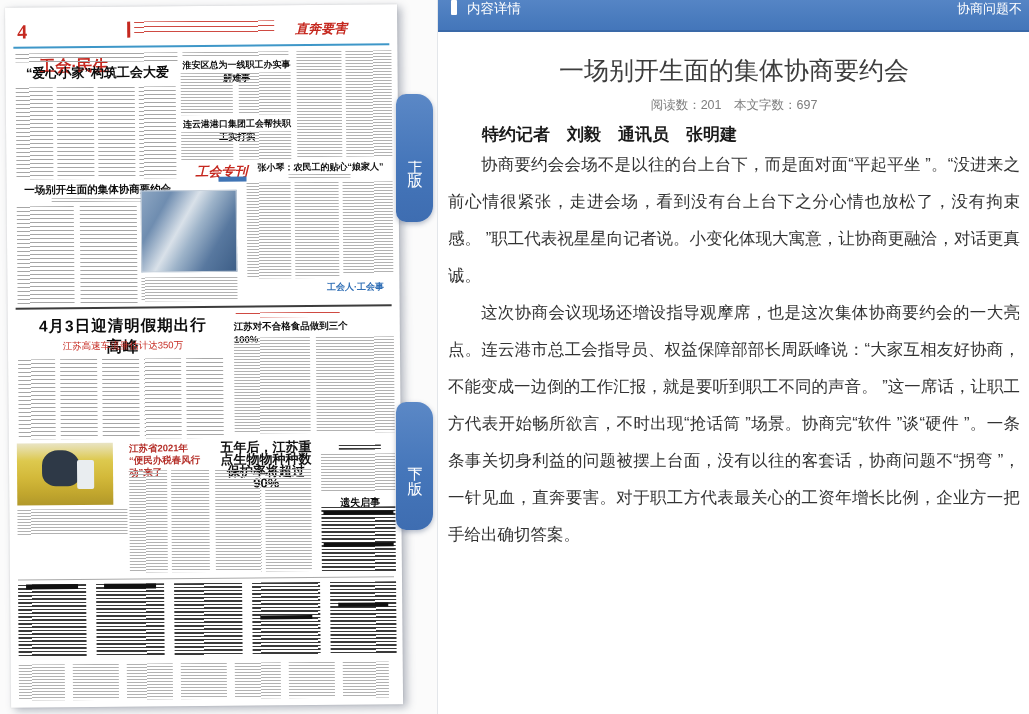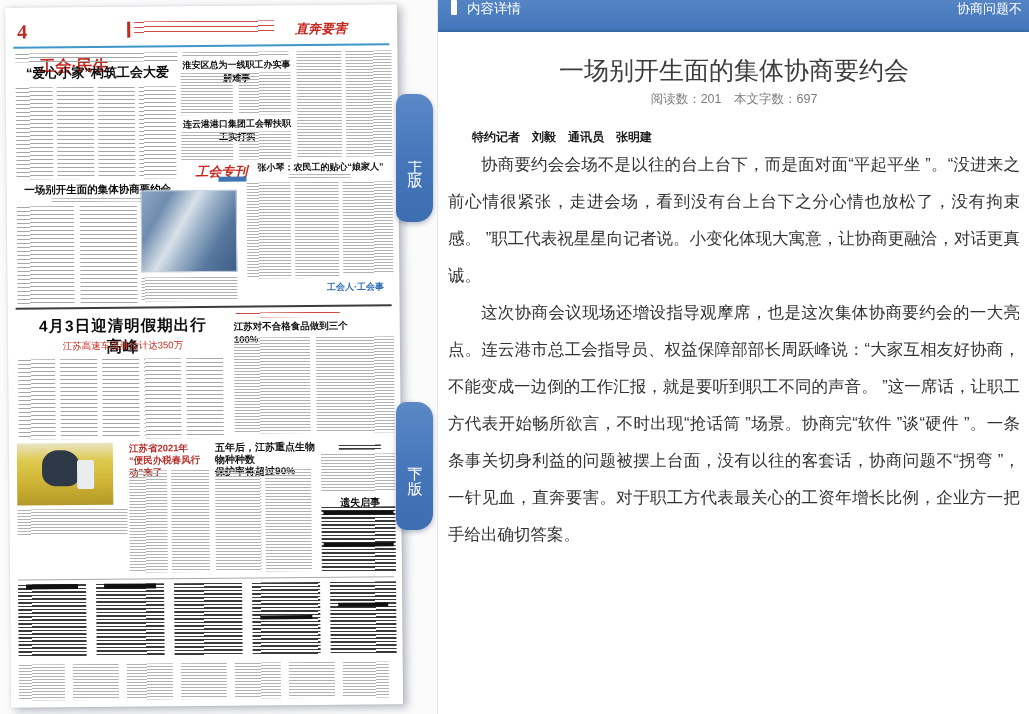--- a/index.html
+++ b/index.html
@@ -52,22 +52,22 @@
   .detail-header{
     height:30px;background:linear-gradient(180deg,#5585c5 0%,#4a7cbe 60%,#4476ba 100%);
     border-bottom:2px solid #3a69a8;display:flex;align-items:flex-start;color:#fff;
   }
   .marker{width:6px;height:15px;background:#fff;border-radius:1px;margin:0 10px 0 13px;flex:none;}
   .detail-title{font-size:13.5px;}
   .spacer{flex:1;}
   .back-link{font-size:13px;margin-right:8px;cursor:pointer;}
   .content{padding:12px 10px 0 10px;}
   .art-title{text-align:center;font-size:25px;font-weight:500;color:#3d3d3d;margin:10px 0 0 0;}
-  .art-stats{text-align:center;font-size:12.5px;color:#7d7d7d;margin-top:4px;}
-  .art-byline{font-size:12px;font-weight:bold;color:#1a1a1a;margin-top:21px;text-indent:2em;}
+  .art-stats{text-align:center;font-size:12.5px;color:#7d7d7d;margin-top:10px;}
+  .art-byline{font-size:17px;font-weight:bold;color:#1a1a1a;margin-top:9px;text-indent:2em;}
   .art-p{font-size:16.5px;line-height:37px;color:#333;margin:0;text-indent:2em;text-align:justify;}
 </style>
 </head>
 <body>
 
 <div class="app">
 
   <div class="left-panel">
     <div class="paper">
 
@@ -133,21 +133,21 @@
         </div>
       <div class="ftf" style="left:8px;top:502px;width:110px;height:26px;"></div>
 
       <div style="left:120px;top:436px;width:90px;font-size:9.5px;font-weight:bold;color:#b5302a;line-height:12px;">
         <span style="position:static;display:block;">江苏省2021年</span>
         <span style="position:static;display:block;">“便民办税春风行动”来了</span>
       </div>
       <div class="ftf" style="left:120px;top:464px;width:38px;height:102px;"></div>
       <div class="ftf" style="left:162px;top:464px;width:38px;height:102px;"></div>
 
-      <div style="left:206px;top:436px;width:102px;font-size:10px;font-weight:bold;color:#111;line-height:12px;">
+      <div style="left:206px;top:436px;width:102px;font-size:13px;font-weight:bold;color:#111;line-height:12px;text-align:center;">
         <span style="position:static;display:block;">五年后，江苏重点生物物种种数</span>
         <span style="position:static;display:block;">保护率将超过90%</span>
       </div>
       <div class="ftf" style="left:206px;top:464px;width:46px;height:102px;"></div>
       <div class="ftf" style="left:256px;top:464px;width:46px;height:102px;"></div>
 
       <div class="ftd" style="left:330px;top:440px;width:42px;height:5px;"></div>
       <div class="ftf" style="left:312px;top:449px;width:74px;height:38px;"></div>
       <div class="hd" style="left:328px;top:491px;width:46px;font-size:10px;">遗失启事</div>
       <div class="ftd" style="left:312px;top:502px;width:74px;height:66px;"></div>

